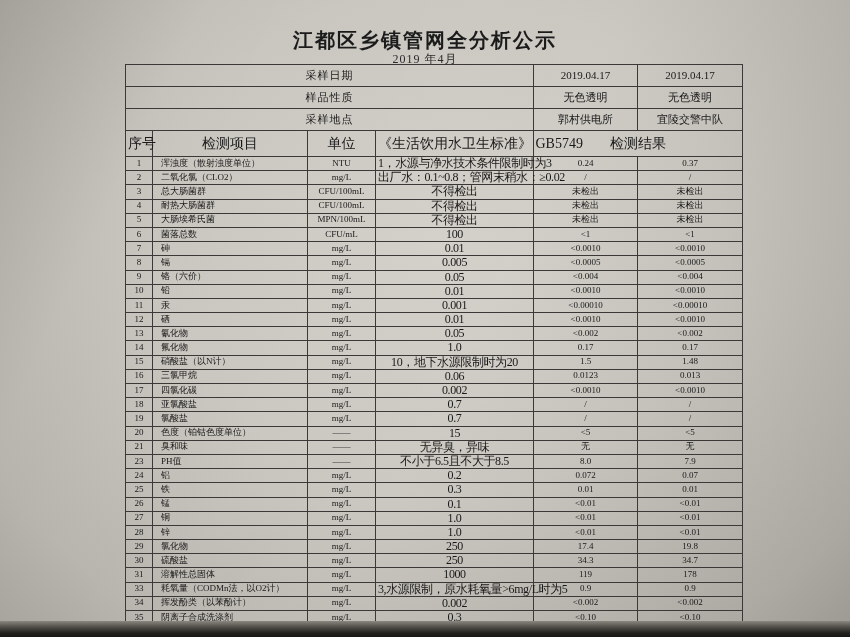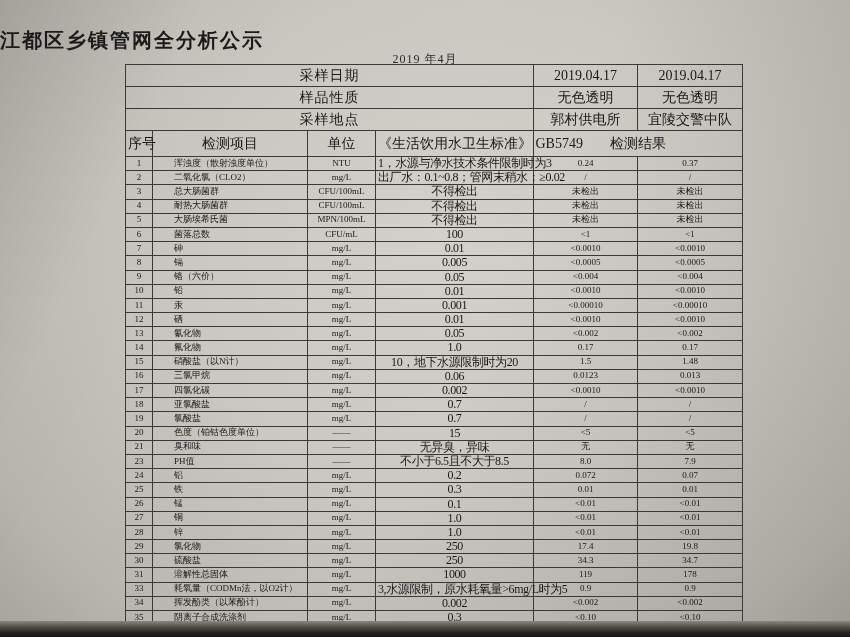--- a/index.html
+++ b/index.html
@@ -10,41 +10,41 @@
       radial-gradient(ellipse at 52% 38%, #d2cfc8 0%, #c9c6bf 45%, #b7b4ad 82%, #a5a29b 100%);
     font-family:"Liberation Serif","DejaVu Serif",serif;
     color:#1c1c1c;
   }
   .photo-edge{
     position:absolute;left:0;right:0;bottom:0;height:16px;
     background:linear-gradient(to bottom,#8a8780 0%, #55524c 35%, #23211e 75%, #181614 100%);
   }
   .doc-title{
     position:absolute;top:27px;left:0;width:100%;
-    font-size:20px;font-weight:bold;letter-spacing:2px;color:#1b1b1b;
+    text-align:center;font-size:20px;font-weight:bold;letter-spacing:2px;color:#1b1b1b;
   }
   .doc-subtitle{
     position:absolute;top:51px;left:0;width:100%;
     text-align:center;font-size:12px;color:#2a2a2a;letter-spacing:1px;
   }
   table.analysis{
     position:absolute;left:125px;top:64px;width:617px;
     border-collapse:collapse;table-layout:fixed;
   }
   table.analysis td{
     border:1px solid #39383а;
     border:1px solid #3a3938;
     padding:0 2px;text-align:center;vertical-align:middle;
     font-size:9px;line-height:1.1;white-space:nowrap;overflow:visible;
     color:#191919;
   }
-  tr.info-row td{height:21px;font-size:14px;}
+  tr.info-row td{height:21px;font-size:11px;}
   tr.colhead-row td{height:25px;font-size:14px;}
   tr.data-row td{height:10.3px;}
-  tr.data-row td.item-cell{text-align:left;padding-left:21px;}
+  tr.data-row td.item-cell{text-align:left;padding-left:8px;}
   tr.data-row td.std-cell{font-size:12px;letter-spacing:-0.4px;}
   td.info-label{letter-spacing:1px;}
 </style>
 </head>
 <body>
 
 <div class="photo">
   <div class="doc-title">江都区乡镇管网全分析公示</div>
   <div class="doc-subtitle">2019 年4月</div>
 

